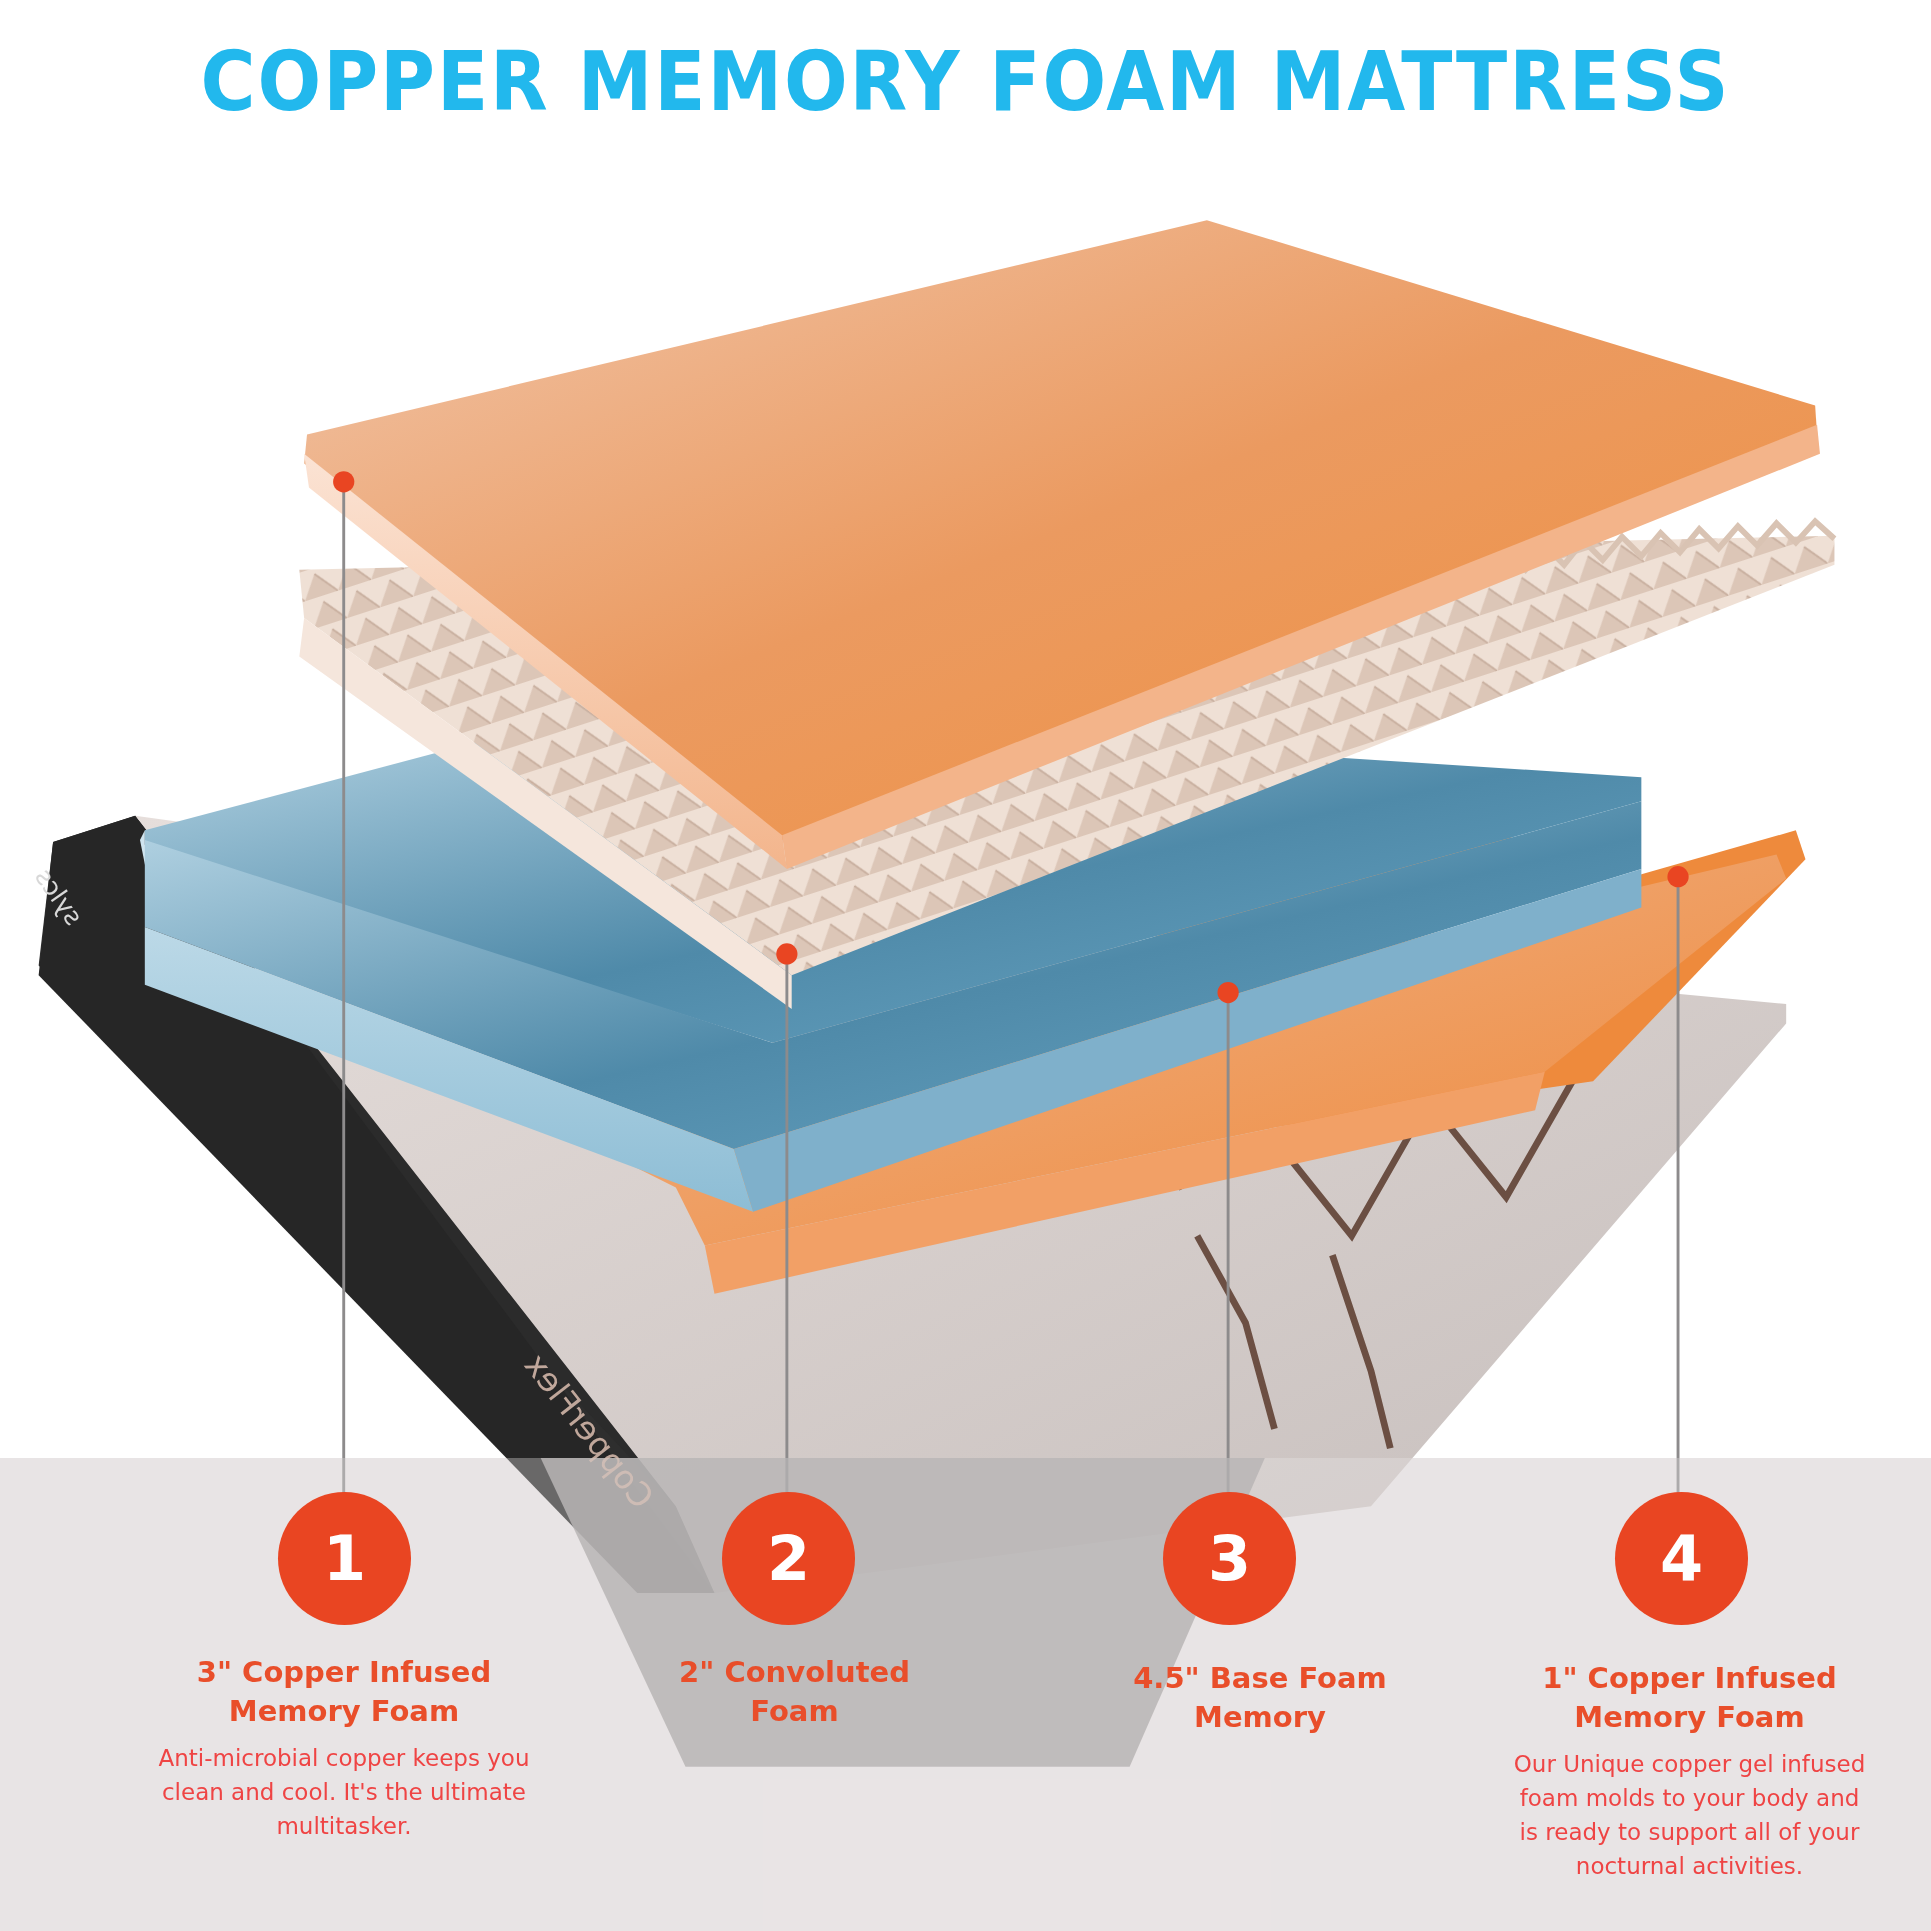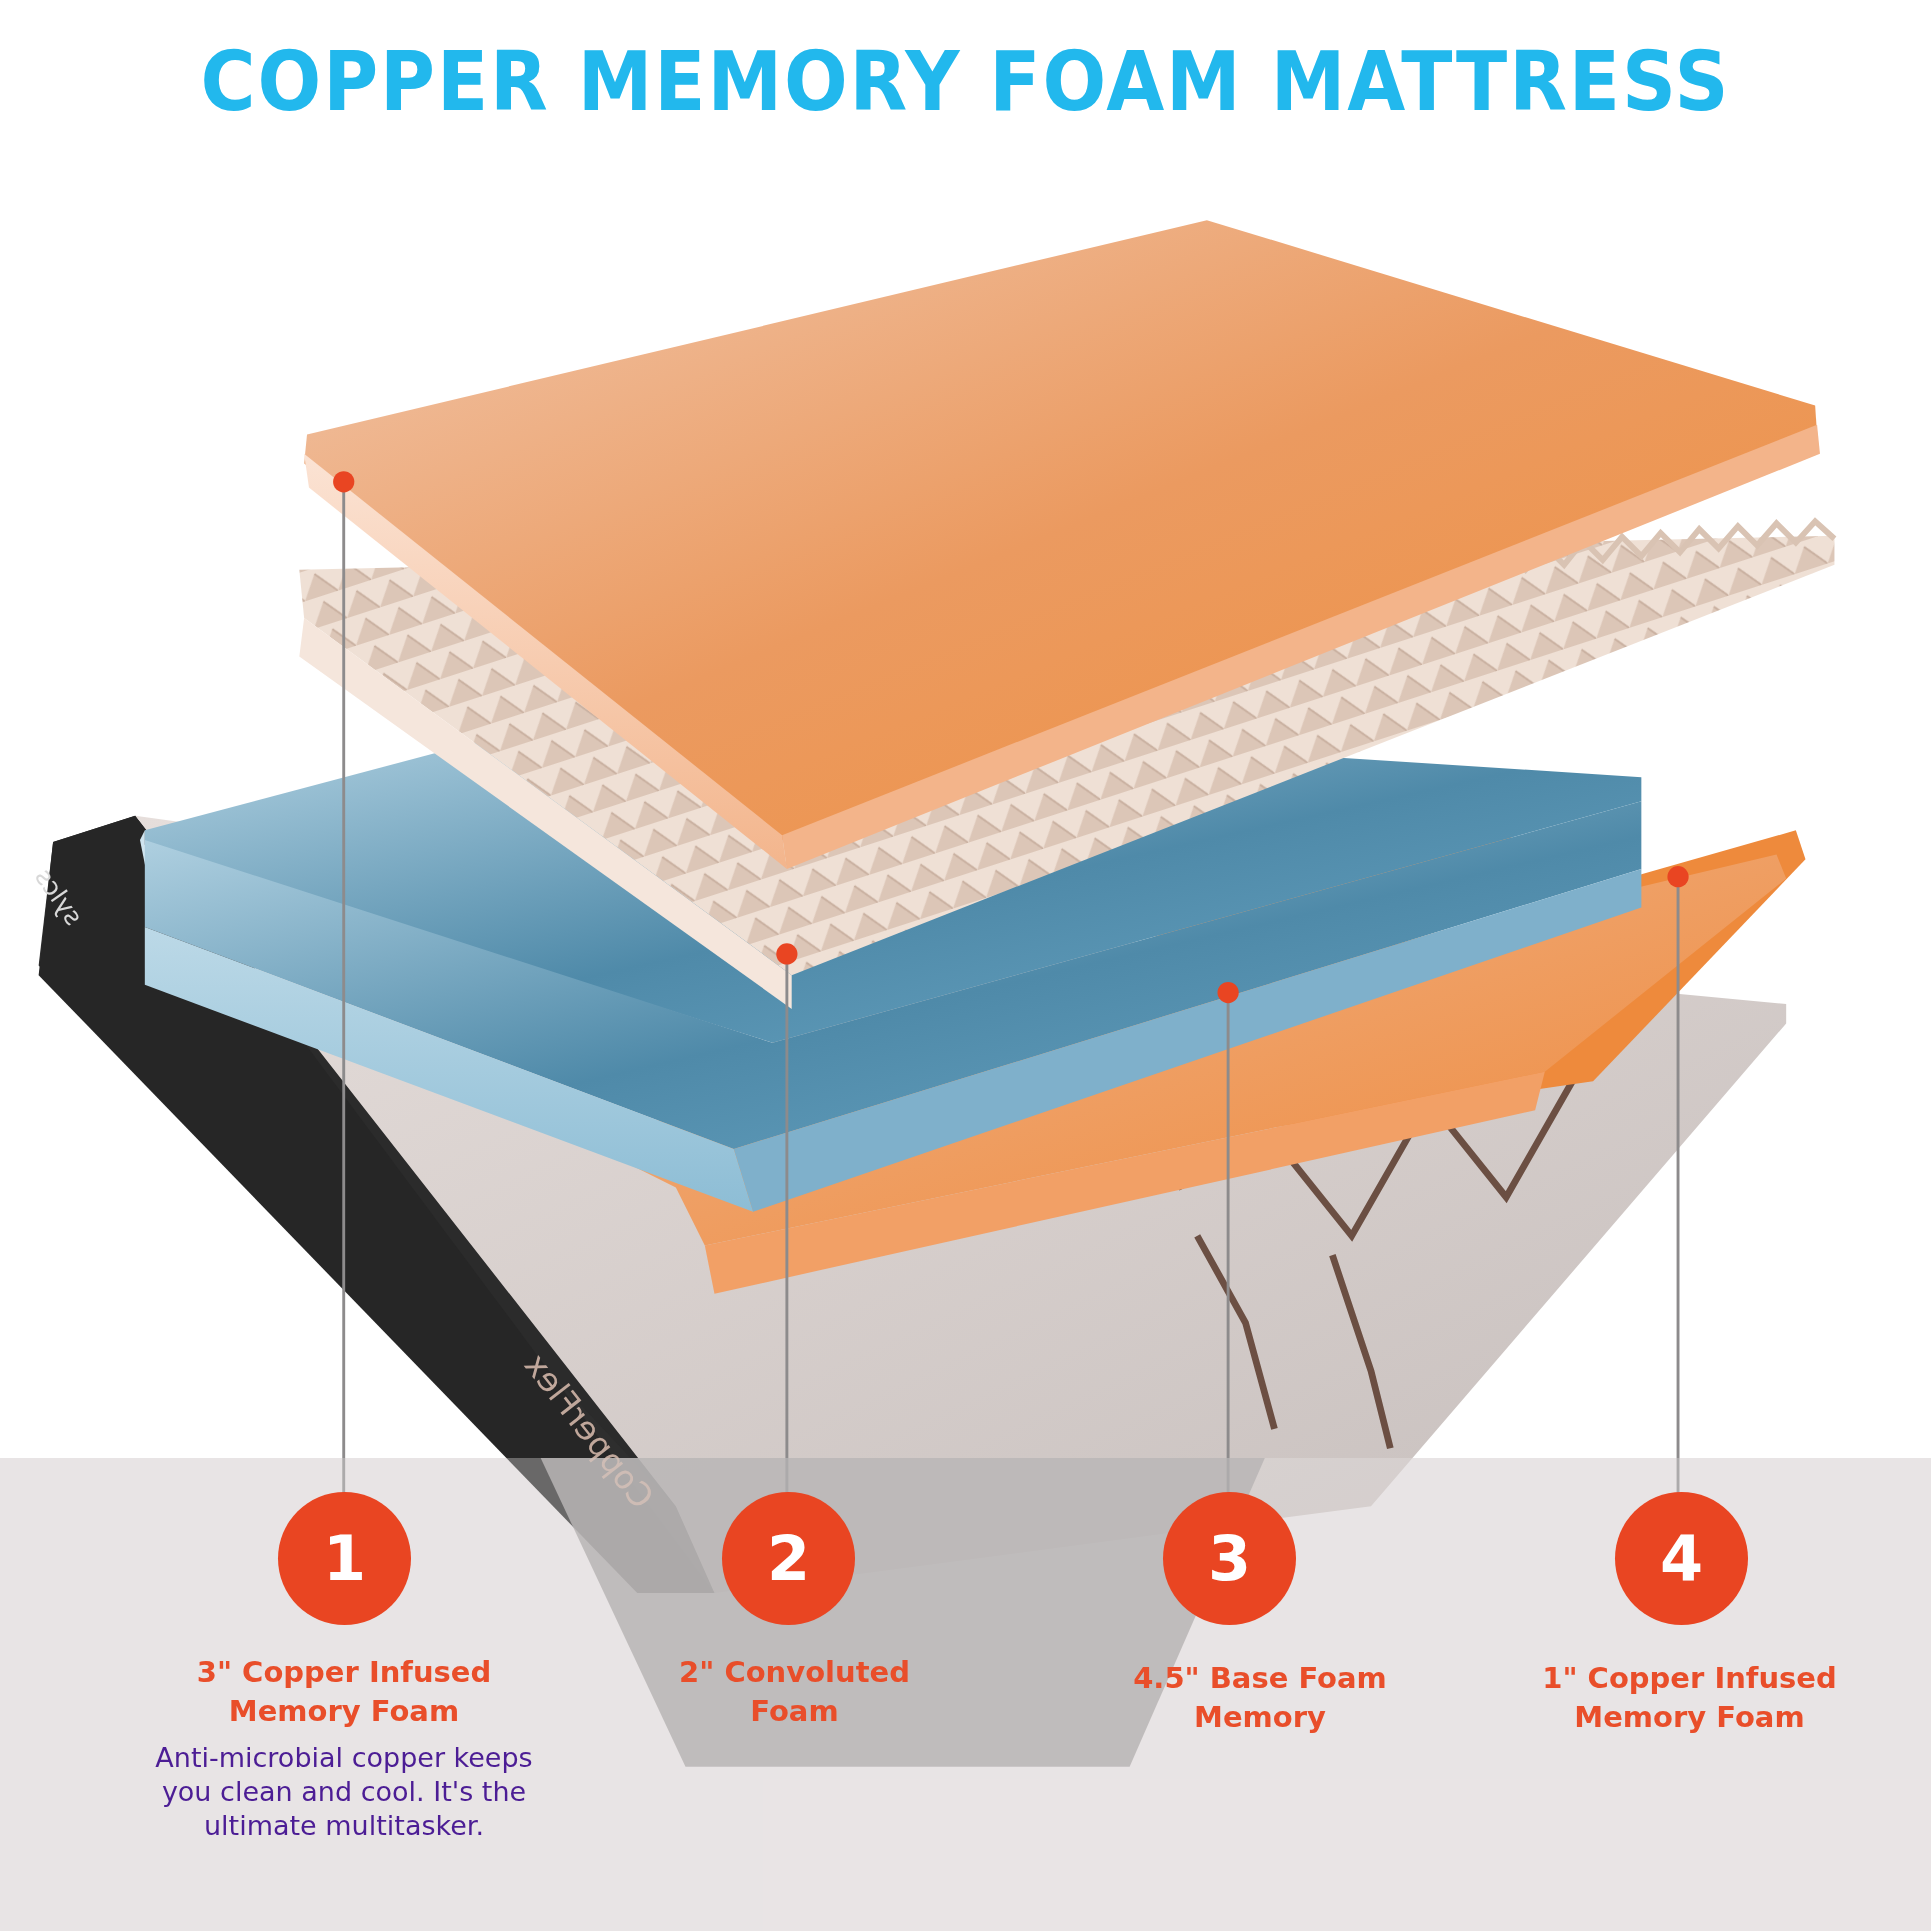--- a/index.html
+++ b/index.html
@@ -4,21 +4,21 @@
 <style>
   html, body { margin:0; padding:0; }
   body { width:1931px; height:1931px; position:relative; background:#ffffff; overflow:hidden; font-family:"DejaVu Sans", sans-serif; }
   .title { position:absolute; left:0; top:37px; width:1931px; text-align:center; font-family:"DejaVu Sans", sans-serif; font-weight:bold; font-size:75px; letter-spacing:1.9px; color:#22b8ed; transform:scaleY(1.1); }
   .scene { position:absolute; left:0; top:0; width:1931px; height:1931px; }
   .panel { position:absolute; left:0; top:1458px; width:1931px; height:473px; background:#e9e4e5; }
   .pins line { stroke:#8d8b8c; stroke-width:3; }
   .circle { position:absolute; width:133px; height:133px; border-radius:50%; background:#e94522; color:#ffffff; font-weight:bold; font-size:62px; text-align:center; line-height:133px; font-family:"DejaVu Sans", sans-serif; }
   .feature { position:absolute; width:406px; text-align:center; }
   .feature h3 { margin:0; color:#e94e2a; font-size:29px; line-height:39px; font-weight:bold; font-family:"DejaVu Sans", sans-serif; }
-  .feature p { margin:9.7px 0 0 0; color:#4c1d95; font-size:27px; line-height:34px; font-family:"DejaVu Sans", sans-serif; }
+  .feature p { margin:9.7px 0 0 0; color:#ef4444; font-size:23px; line-height:34px; font-family:"DejaVu Sans", sans-serif; }
 </style>
 </head>
 <body>
 
 <div class="title">COPPER MEMORY FOAM MATTRESS</div>
 
 <div class="panel"></div>
 
 <svg class="scene" viewBox="0 0 2000 2000" xmlns="http://www.w3.org/2000/svg">
   <defs>
@@ -142,14 +142,15 @@
     <span>4.5" Base Foam</span><br>
     <span>Memory</span>
   </h3>
 </div>
 
 <div class="feature" style="left:1511px;top:1659px;width:357px;">
   <h3>
     <span>1" Copper Infused</span><br>
     <span>Memory Foam</span>
   </h3>
+  <p>Our Unique copper gel infused foam molds to your body and is ready to support all of your nocturnal activities.</p>
 </div>
 
 
 </body></html>

